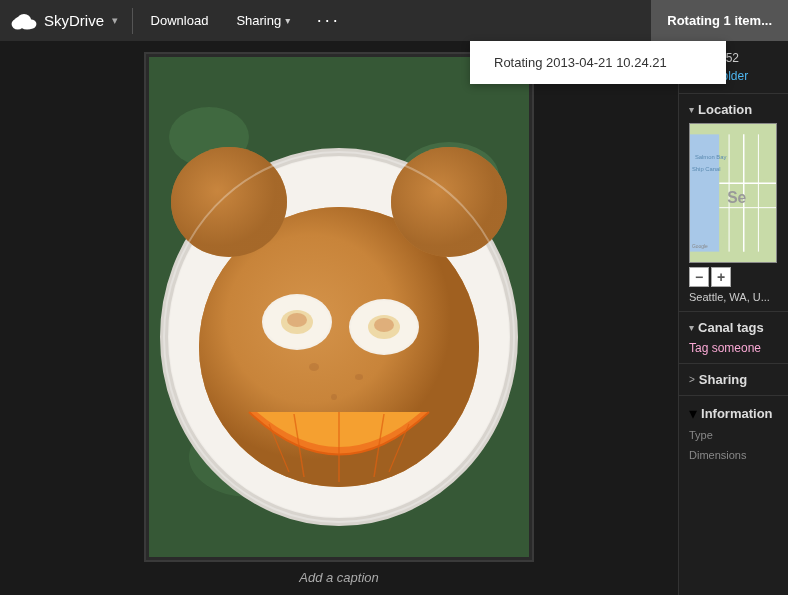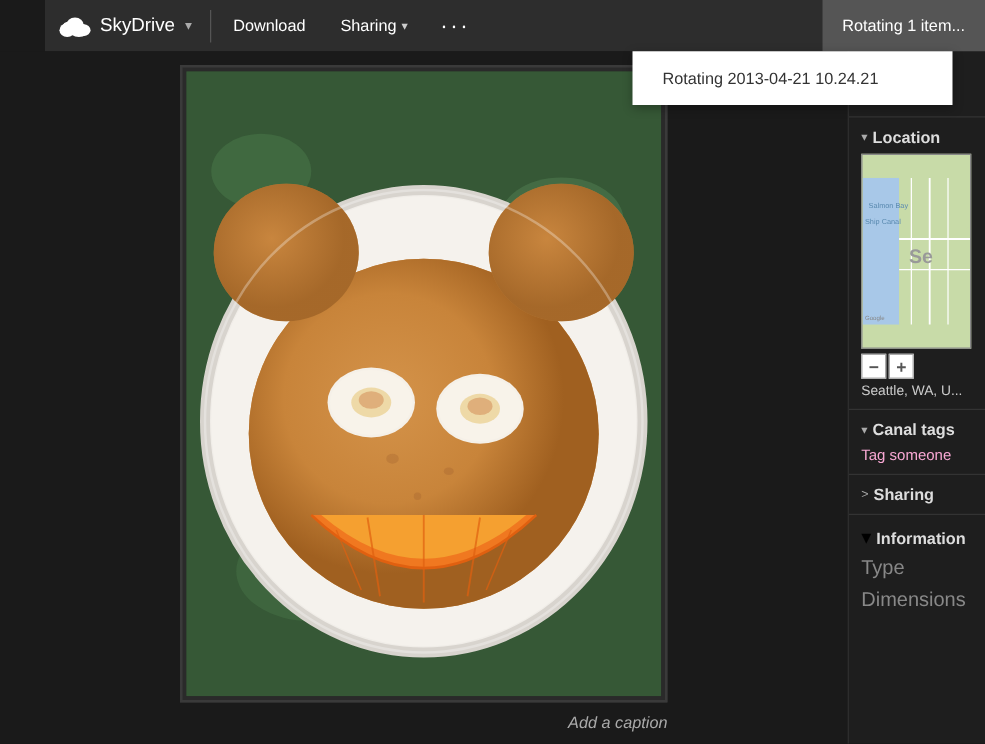--- a/index.html
+++ b/index.html
@@ -14,21 +14,20 @@
     }
 
     
     .header {
       display: flex;
       align-items: center;
       background: #2d2d2d;
       height: 41px;
       flex-shrink: 0;
       position: relative;
-      margin-left: 36px;
     }
     .logo-area {
       display: flex;
       align-items: center;
       padding: 0 10px;
       gap: 6px;
     }
     .logo-icon {
       width: 28px;
       height: 20px;
@@ -81,20 +80,21 @@
     }
     .rotating-badge {
       margin-left: auto;
       background: #555;
       color: #fff;
       font-size: 13px;
       padding: 0 16px;
       height: 41px;
       display: flex;
       align-items: center;
+      font-weight: bold;
     }
 
     
     .rotating-tooltip {
       position: absolute;
       top: 41px;
       left: 470px;
       background: #fff;
       color: #333;
       font-size: 13px;
@@ -119,21 +119,21 @@
       flex-direction: column;
       align-items: center;
       justify-content: center;
       background: #1a1a1a;
       position: relative;
     }
     .photo-container {
       position: relative;
       display: flex;
       flex-direction: column;
-      align-items: flex-end;
+      align-items: center;
     }
     .photo-img {
       width: 390px;
       height: 510px;
       background: #2a2a2a;
       border: 2px solid #3a3a3a;
       overflow: hidden;
       display: flex;
       align-items: center;
       justify-content: center;
@@ -189,21 +189,21 @@
       color: #aaa;
       font-size: 10px;
     }
     .sidebar-section-title {
       color: #ddd;
       font-size: 13px;
       font-weight: 600;
     }
     .map-container {
       width: 88px;
-      height: 156px;
+      height: 140px;
       background: #c8dba8;
       position: relative;
       overflow: hidden;
       border: 1px solid #888;
       margin-bottom: 4px;
     }
     .map-svg {
       width: 100%;
       height: 100%;
     }
@@ -263,21 +263,21 @@
       cursor: pointer;
       margin-bottom: 6px;
     }
     .info-row {
       display: flex;
       flex-direction: column;
       margin-bottom: 8px;
     }
     .info-label {
       color: #888;
-      font-size: 16px;
+      font-size: 11px;
     }
     .info-value {
       color: #ccc;
       font-size: 11px;
     }
   </style>
 </head>
 <body>
 
 <div class="header">

